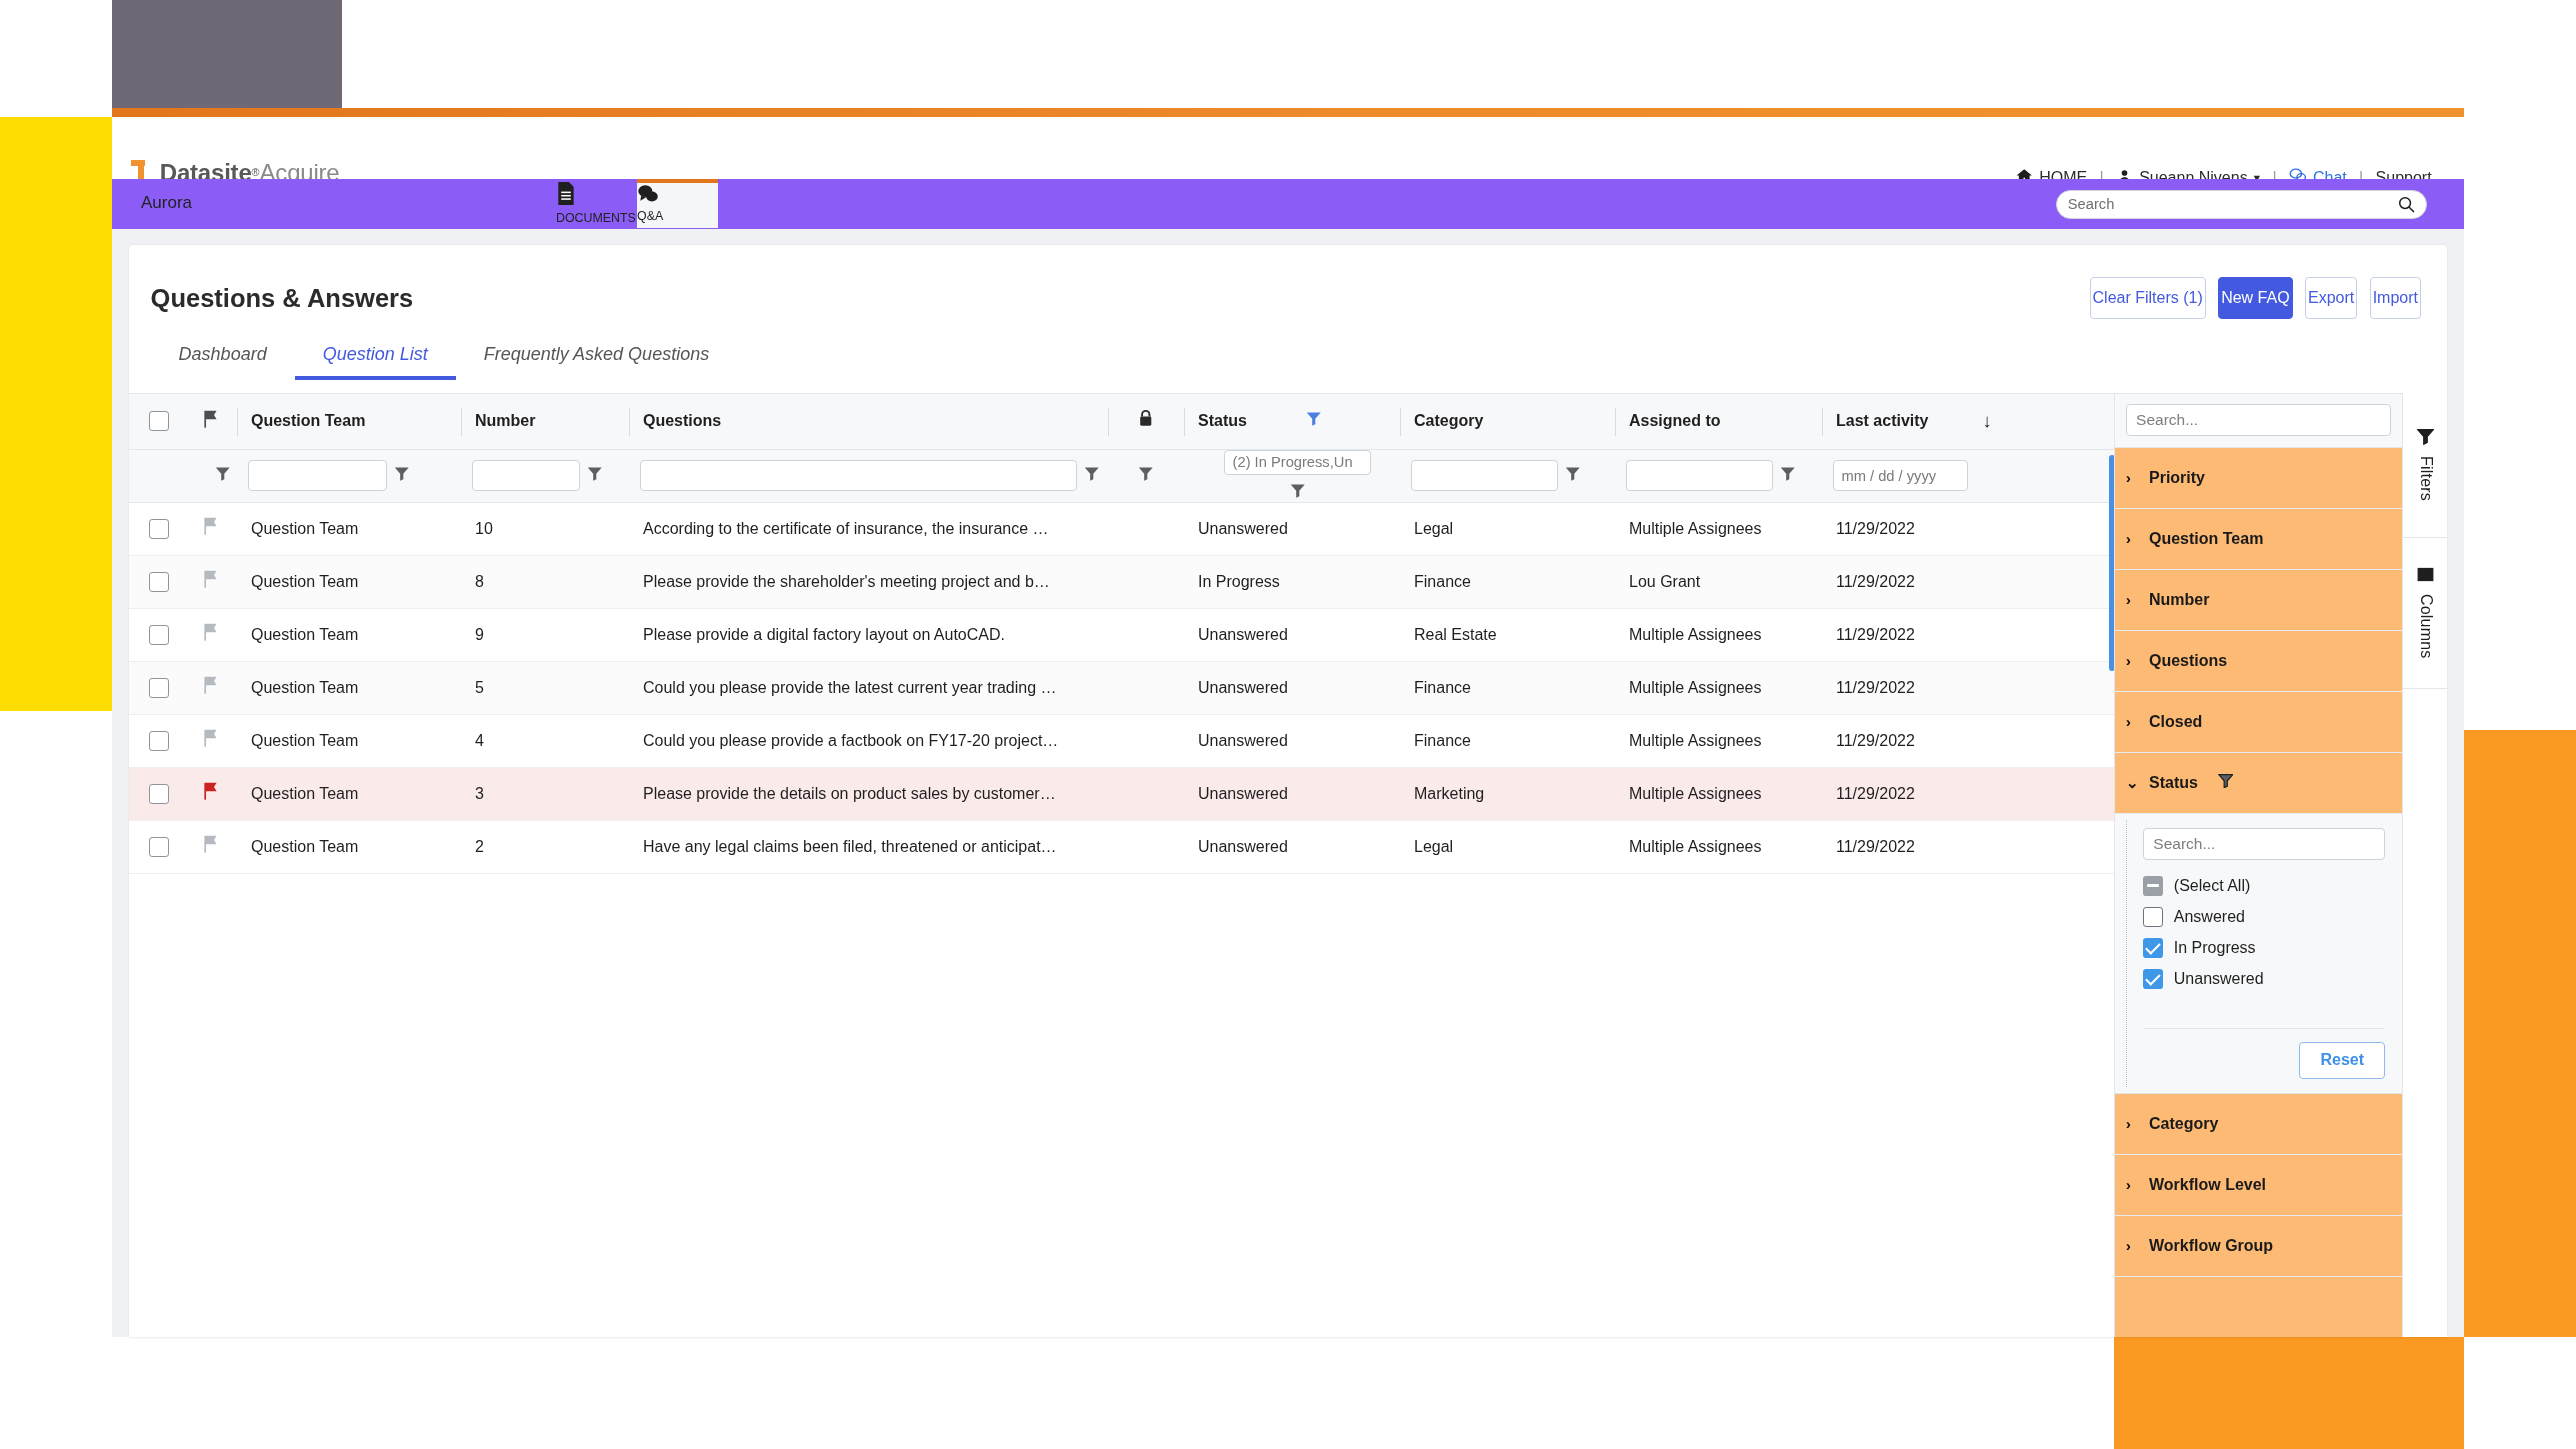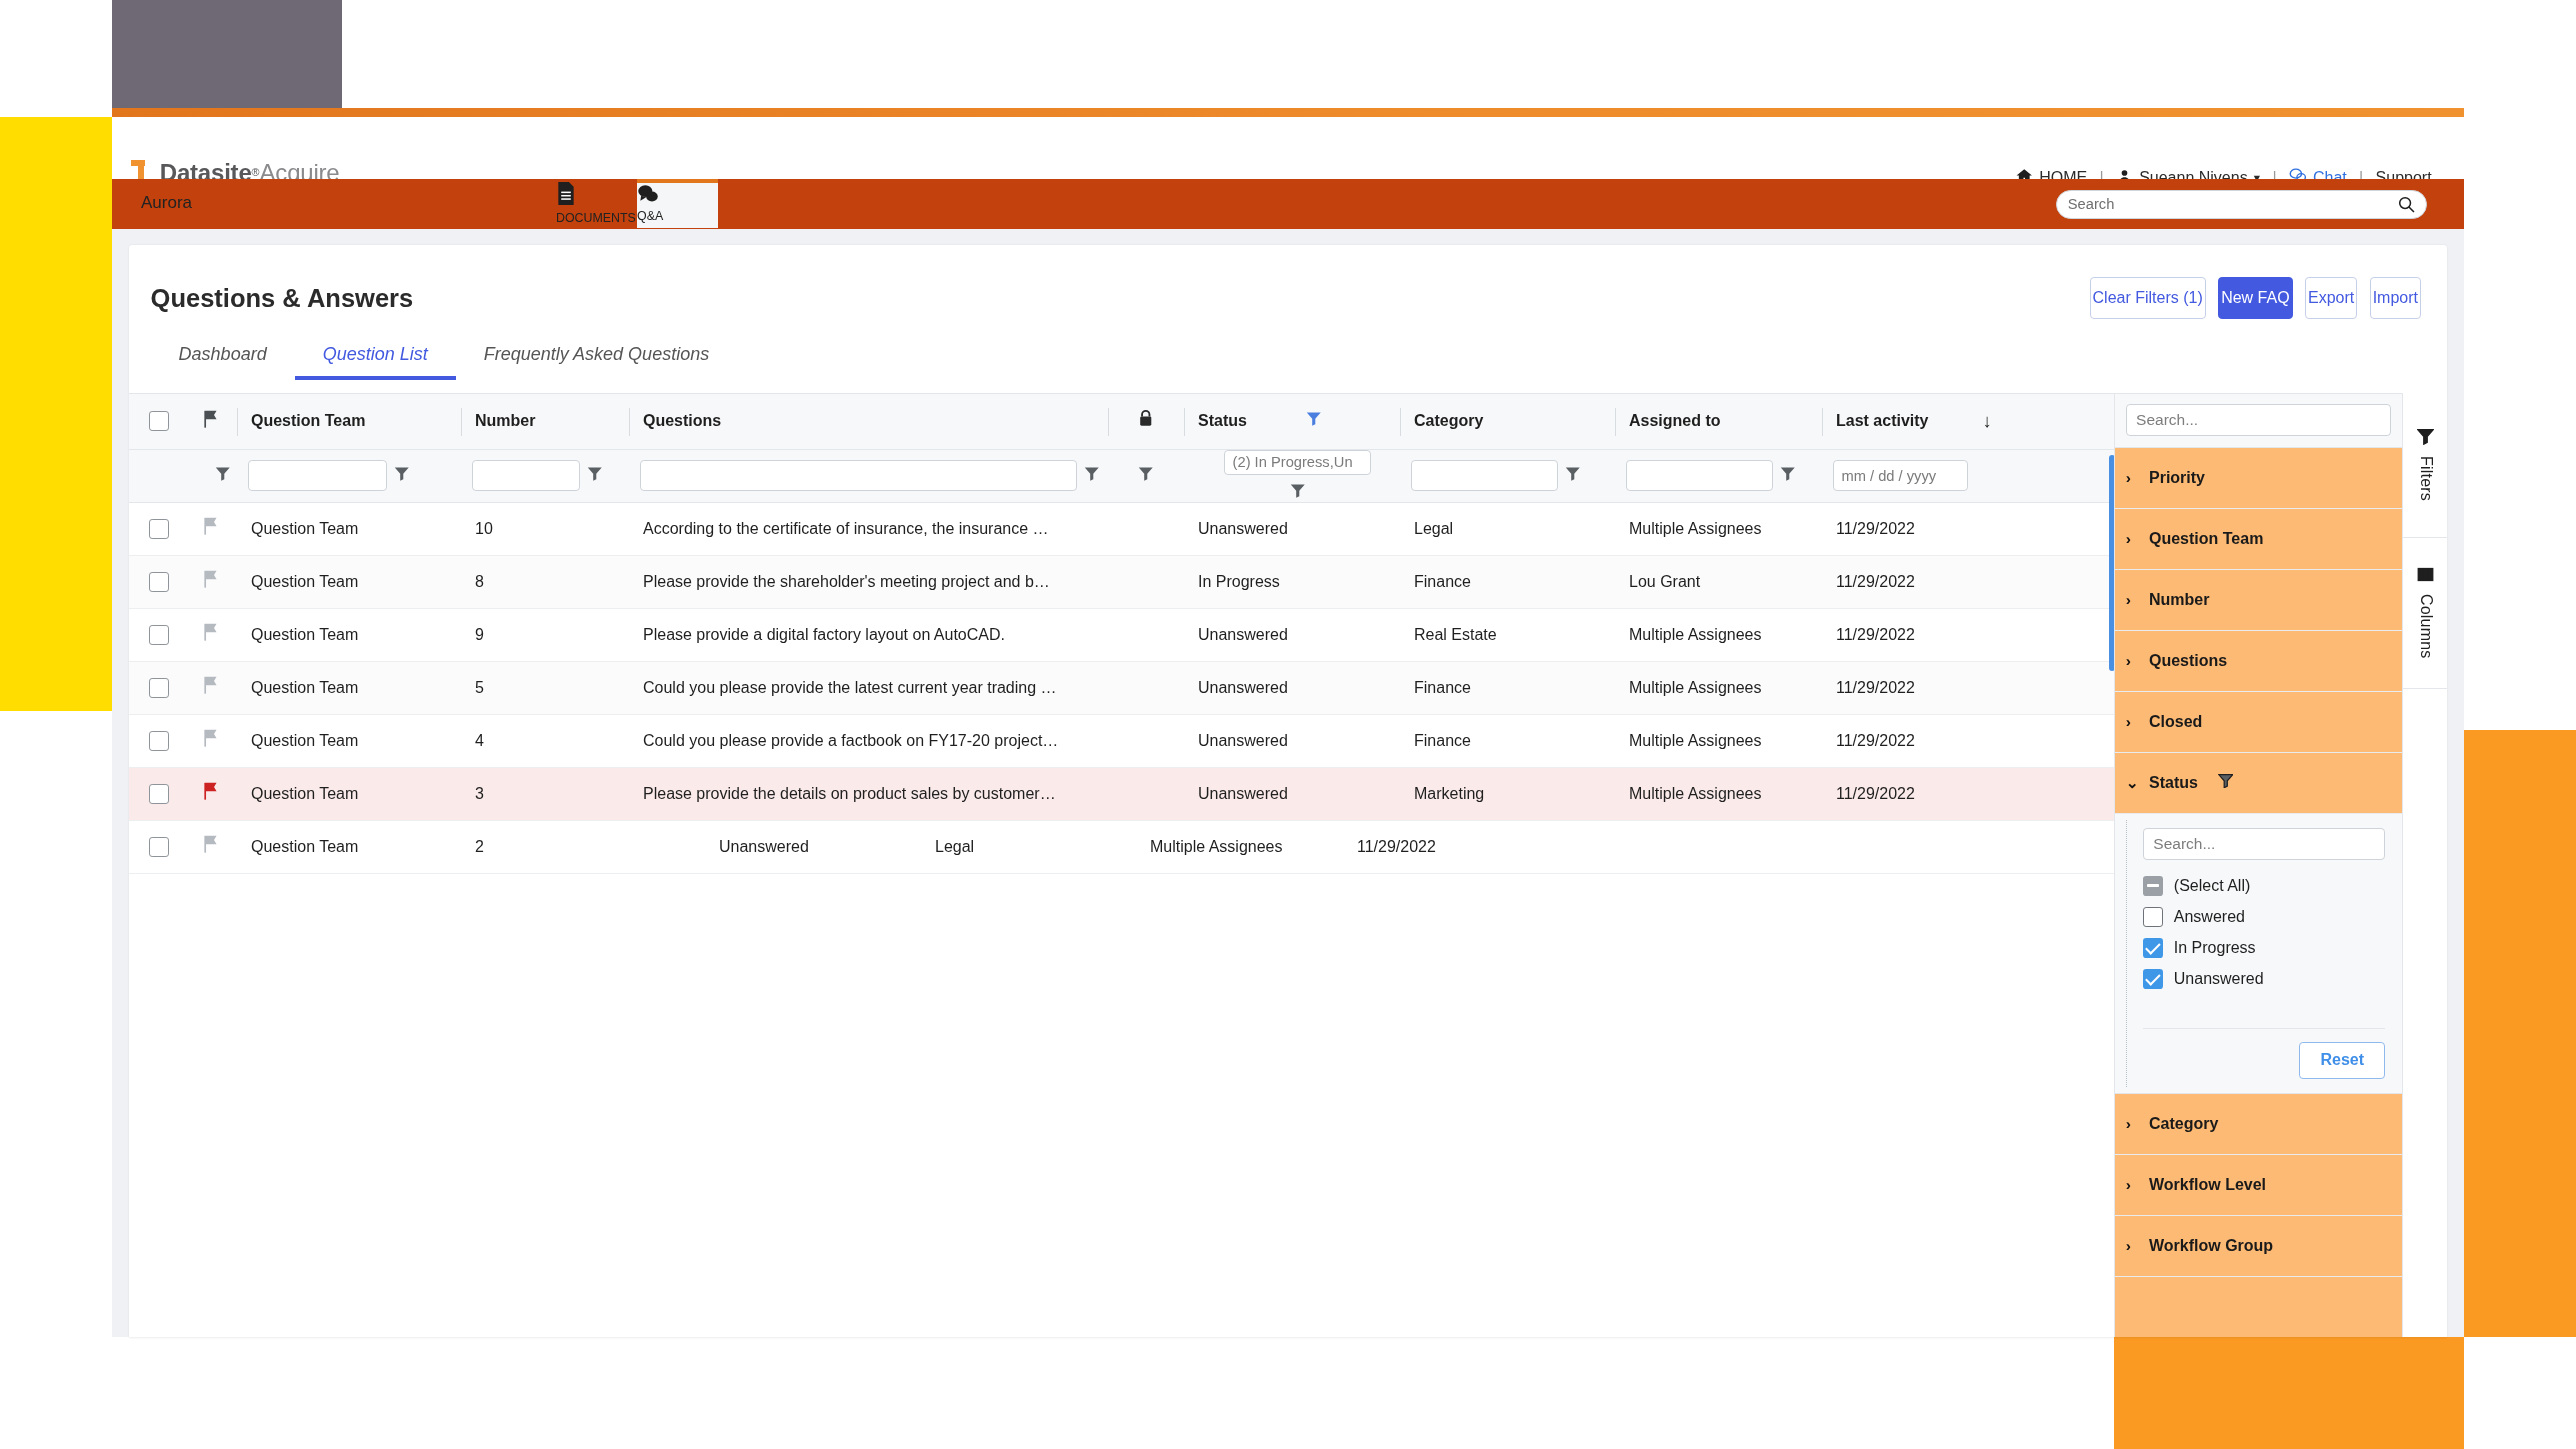--- a/index.html
+++ b/index.html
@@ -55,21 +55,21 @@
     font-size: 16px; color: #2b2b2b;
   }
   #util-nav .u-item { display: flex; align-items: center; gap: 6.2px; padding: 0 10.8px; }
   #util-nav .sep { color: #999; padding: 0 1.5px; }
   #util-nav .chat { color: #2f6fe0; }
   .ic { display:inline-block; line-height:1; }
 
   
   #dealbar {
     position: absolute; left: 0; top: 71px; width: 2352px; height: 51px;
-    background: #c2410c;
+    background: #8b5cf6;
   }
   #deal-name { position: absolute; left: 29px; top: 14px; font-size: 17px; color: #222; }
   #deal-tabs { position: absolute; left: 444px; top: 0; display: flex; height: 49px; }
   .deal-tab {
     width: 81px; height: 49px; display: flex; flex-direction: column;
     justify-content: center; gap: 1.5px;
     font-size: 12.4px; color: #222; position: relative;
   }
   .deal-tab.active { background: #f5f6f7; }
   .deal-tab.active::before {
@@ -614,20 +614,21 @@
                 <span class="chk"></span>
               </div>
               <div class="gcell c-flag">
                 <span><svg width="17" height="18.5" viewBox="0 0 18 22">
                     <path fill="#b5bac0" d="M2 1h13l-3 5 3 5H2z"></path>
                     <rect x="0.5" y="1" width="2" height="20" fill="#b5bac0"></rect>
                   </svg></span>
               </div>
               <div class="gcell c-team">Question Team</div>
               <div class="gcell c-num">2</div>
+              <div class="gcell c-quest">Have any legal claims been filed, threatened or anticipat…</div>
               <div class="gcell c-lock"></div>
               <div class="gcell c-status">Unanswered</div>
               <div class="gcell c-cat">Legal</div>
               <div class="gcell c-assign">Multiple Assignees</div>
               <div class="gcell c-last">11/29/2022</div>
             </div>
           </div>
       </div>
 
       <div id="rp-scroll">

